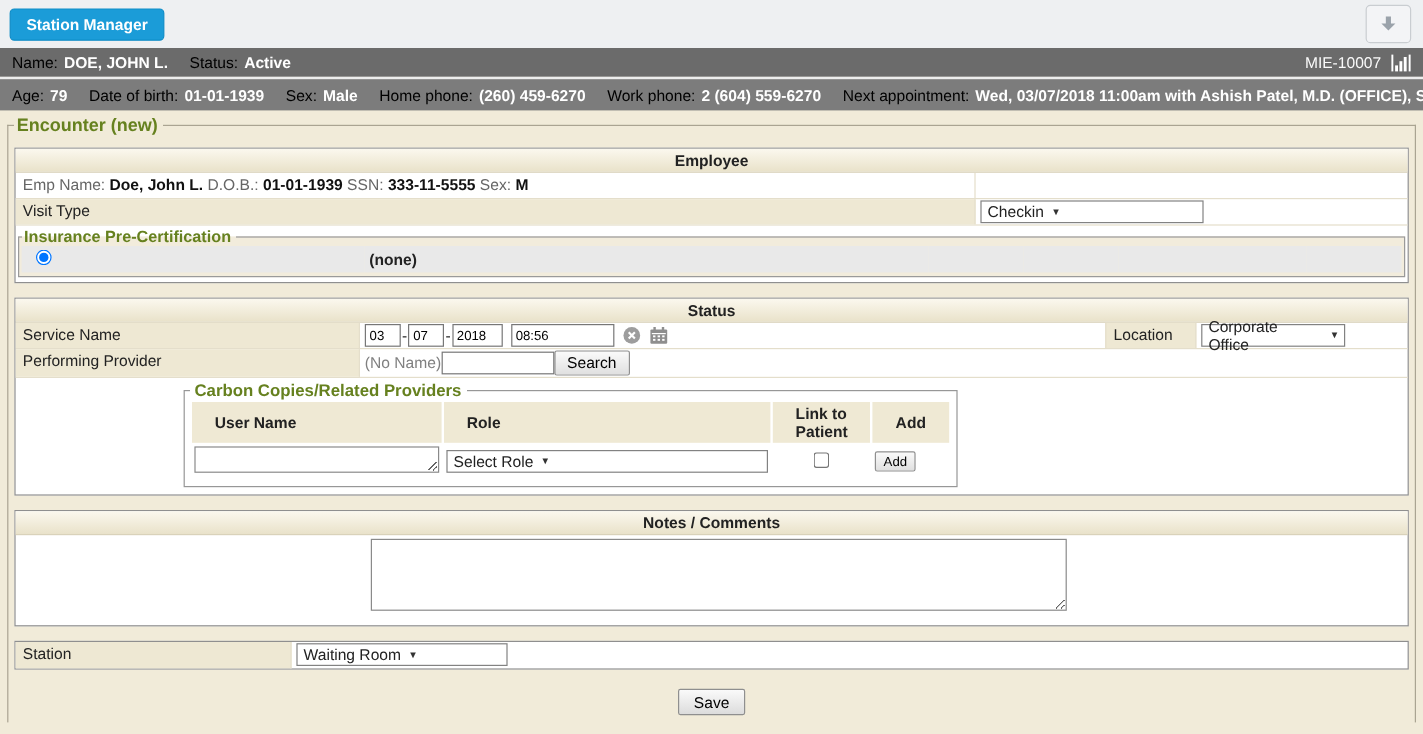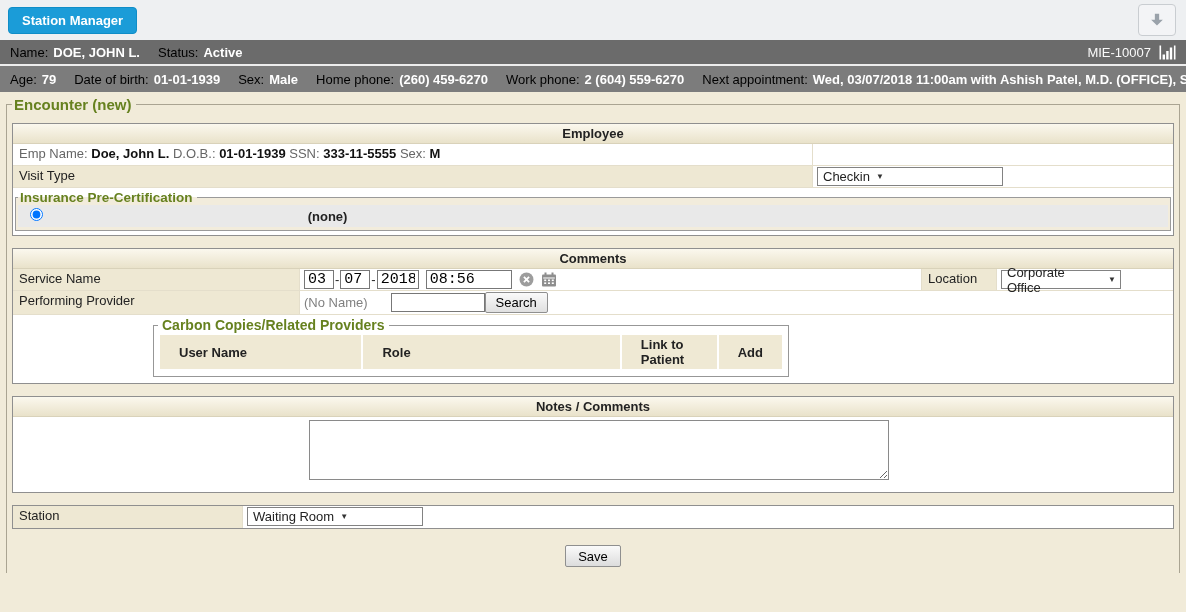--- a/index.html
+++ b/index.html
@@ -57,24 +57,24 @@
   table.ins { width:100%; border-collapse:collapse; }
   table.ins th { text-align:left; padding:2px 4px; border-bottom:1px solid #d8d1b8; }
   table.ins td { padding:2px 4px; }
   tr.ins-row { background:#e9e9e9; height:22px; }
 
   
   .d-lbl { width:287px; border-right:1px solid #e4decb; }
   .d-content { flex:1; display:flex; align-items:center; padding:1px 4px; }
   .loc-lbl { width:76px; border-left:1px solid #e4decb; border-right:1px solid #e4decb; }
   .loc-content { width:176px; padding:1px 4px; display:flex; align-items:center; }
-  input.ti { height:19px; border:1px solid #777; font-size:15px; font-family:Liberation Mono, monospace;
+  input.ti { height:19px; border:1px solid #777; font-size:11px; font-family:Liberation Sans, sans-serif;
     padding:0 3px; background:#fff; }
   .sep { margin:0 1px; }
-  .noname { color:#808080; margin-right:23px; }
+  .noname { color:#808080; margin-right:0; }
   .btn-std { font-size:13px; font-family:inherit; padding:1px 10px; height:21px;
     background:linear-gradient(#fafafa,#e0e0e0); border:1px solid #8f8f8f;
     border-radius:2px; cursor:pointer; }
   .icon-btn { display:inline-flex; align-items:center; margin-left:7px; cursor:pointer; }
 
   
   .carbon-wrap { padding:2px 0 6px 140px; }
   fieldset.carbon { width:636px; border:1px solid #979797; padding:0 4px 5px 4px; background:#fff; }
   fieldset.carbon > legend { font-size:14px; font-weight:bold; color:#66811f; padding:0 4px; }
   table.cc { border-collapse:separate; border-spacing:2px; width:100%; }
@@ -190,21 +190,21 @@
               <td></td>
               <td></td>
               <td></td>
         </tr>
       </tbody>
         </table>
     </fieldset>
   </div>
 
   <div class="panel">
-    <div class="sec-head">Comments</div>
+    <div class="sec-head">Status</div>
     <div class="row">
       <div class="cell d-lbl beige">Service Name</div>
       <div class="d-content">
         <input class="ti" style="width: 30px;" value="03">
         <span class="sep">-</span>
         <input class="ti" style="width: 30px;" value="07">
         <span class="sep">-</span>
         <input class="ti" style="width: 42px;" value="2018">
         <input class="ti" style="width: 86px; margin-left: 7px;" value="08:56">
         <span class="icon-btn">
@@ -248,20 +248,31 @@
       <fieldset class="carbon">
         <legend>Carbon Copies/Related Providers</legend>
         <table class="cc">
           <tbody>
               <tr>
             <th class="cc-user">User Name</th>
             <th class="cc-role">Role</th>
             <th class="cc-link">Link to Patient</th>
             <th class="cc-add">Add</th>
           </tr>
+          <tr>
+            <td><textarea class="cc-input" style=""></textarea></td>
+            <td>
+              <div class="fselect" style="width:268px">
+                <span>Select Role</span>
+                <span class="arrow">▼</span>
+              </div>
+            </td>
+            <td style="text-align:center"><input type="checkbox" style=""></td>
+            <td><button class="btn-add">Add</button></td>
+          </tr>
         </tbody>
           </table>
       </fieldset>
     </div>
   </div>
 
   <div class="panel">
     <div class="sec-head">Notes / Comments</div>
     <div class="notes-body">
       <textarea class="notes" style=""></textarea>

